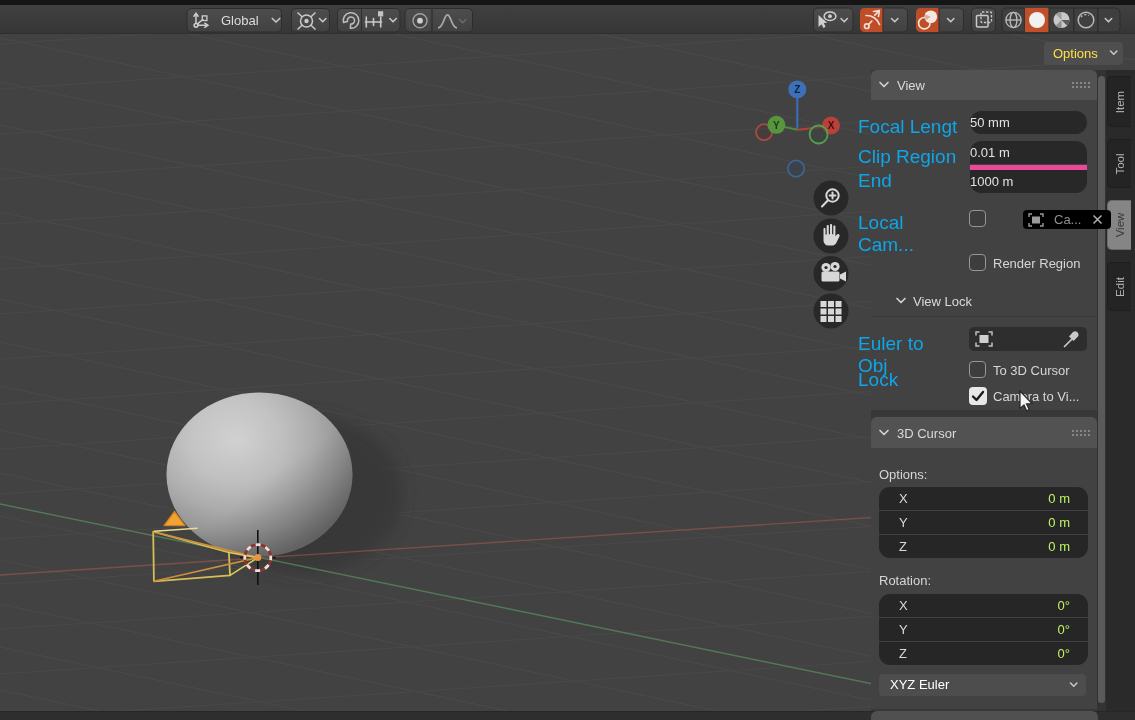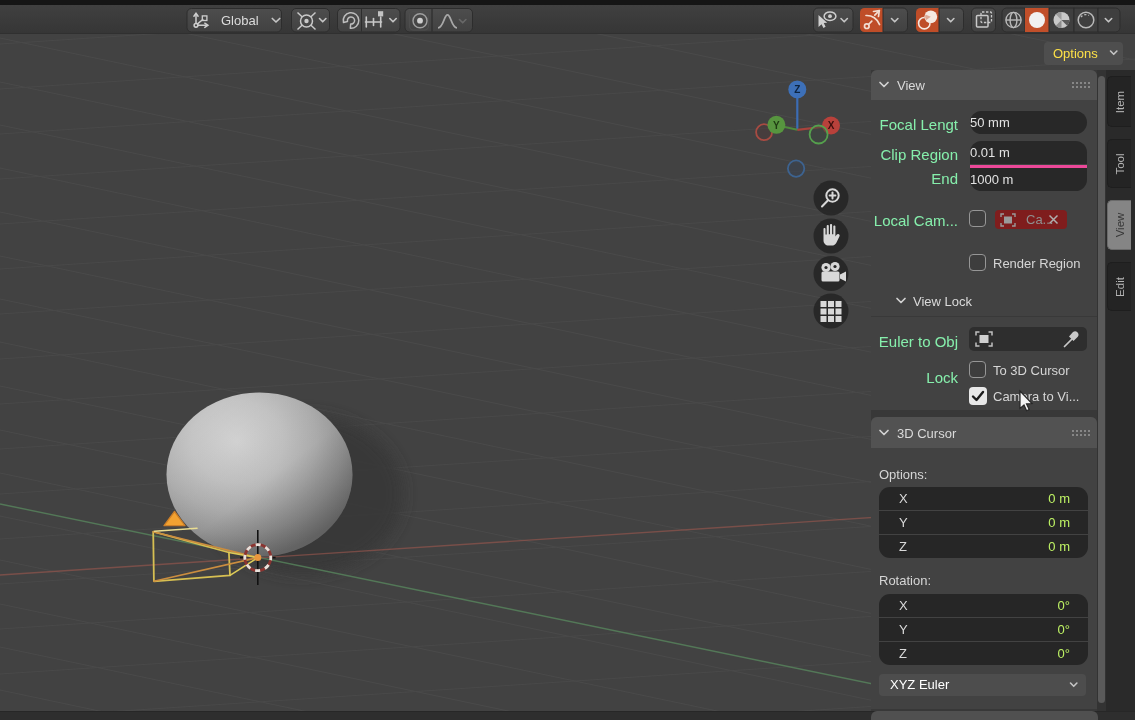--- a/index.html
+++ b/index.html
@@ -316,27 +316,27 @@
 
   <div class="abs lbl" style="left:858px;top:116px;z-index:14">Focal Lengt</div>
   <div class="abs fld" style="left:970px;top:111px;width:117px;height:23px;border-radius:11.5px;z-index:14">
         <span class="cen">50 mm</span>
       </div>
   <div class="abs lbl" style="left:858px;top:146px;z-index:14">Clip Region</div>
   <div class="abs fld" style="left:970px;top:140.5px;width:117px;height:23px;border-radius:11.5px 11.5px 0 0;z-index:14">
         <span class="cen">0.01 m</span>
       </div>
   <div class="abs lbl" style="left:858px;top:170px;z-index:14">End</div>
-  <div class="abs fld" style="left:970px;top:164.5px;width:117px;height:23px;border-radius:0 0 11.5px 11.5px;border-top:3px solid #ec4899;z-index:14">
+  <div class="abs fld" style="left:970px;top:164.5px;width:117px;height:23px;border-radius:0 0 11.5px 11.5px;border-top:5px solid #ec4899;z-index:14">
         <span class="cen">1000 m</span>
       </div>
 
   <div class="abs lbl" style="left:858px;top:212px;z-index:14">Local Cam...</div>
   <div class="abs cb" style="left:969px;top:210px;z-index:14"></div>
-  <div class="abs" style="left:995px;top:210px;width:72px;height:19px;background:#7f1d1d;border-radius:4px;z-index:14">
+  <div class="abs" style="left:1023px;top:210px;width:88px;height:19px;background:#000000;border-radius:4px;z-index:14">
     <svg style="position:absolute;left:5px;top:2.5px" width="16" height="14" viewBox="0 0 16 14">
       <g stroke="#9a9a9a" stroke-width="1.4" fill="none">
         <path d="M1,4 L1,1 L4,1"></path>
             <path d="M12,1 L15,1 L15,4"></path>
             <path d="M15,10 L15,13 L12,13"></path>
             <path d="M4,13 L1,13 L1,10"></path>
       </g>
       <rect x="4" y="3.5" width="8" height="7" fill="#9a9a9a"></rect>
     </svg>
     <span style="position:absolute;left:31px;top:2px;font-size:13px;color:#8f8f8f">Ca...</span>
@@ -434,21 +434,21 @@
   <div class="abs" style="left:879px;top:673.5px;width:207px;height:22px;background:#4d4d4d;border-radius:4px;z-index:14">
     <span style="position:absolute;left:11px;top:3.5px;font-size:13px;color:#ffffff">XYZ Euler</span>
     <svg style="position:absolute;right:7px;top:7px" width="10" height="9" viewBox="0 0 10 9">
           <path d="M1.5,2 L4.7,5.3 L7.9,2" stroke="#c5c5c5" stroke-width="1.6" fill="none" stroke-linecap="round" stroke-linejoin="round"></path>
         </svg>
   </div>
 
   <div class="abs" style="left:871px;top:711px;width:227px;height:9px;background:#505050;border-radius:6px 6px 0 0;z-index:14"></div>
 </div>
 <style>
-  .lbl{font-size:15px;color:#86efac;width:100px;text-align:right}
+  .lbl{font-size:19px;color:#0ea5e9;width:100px;}
   .txt{font-size:13px;color:#d6d6d6}
   .ptxt{font-size:13px;color:#dadada}
   .fld{background:#282828}
   .fld .cen{position:absolute;left:0;right:0;text-align:left;top:4px;font-size:13px;color:#e2e2e2}
   .cb{width:17px;height:17px;background:#3d3d3d;border:1.4px solid #969696;border-radius:4px;box-sizing:border-box}
   .row{width:209px;height:23px;background:#262626}
   .row .ax{position:absolute;left:20px;top:4px;font-size:13px;color:#d9d9d9}
   .row .val{position:absolute;right:18px;top:4px;font-size:13px;color:#bef264}
   .tab{width:24px;background:#242424;border:1px solid #1e1e1e;border-right:none;border-radius:5px 0 0 5px;box-sizing:border-box}
   .tab span{position:absolute;left:50%;top:50%;transform:translate(-50%,-50%) rotate(-90deg);font-size:11.5px;color:#b4b4b4;white-space:nowrap}

